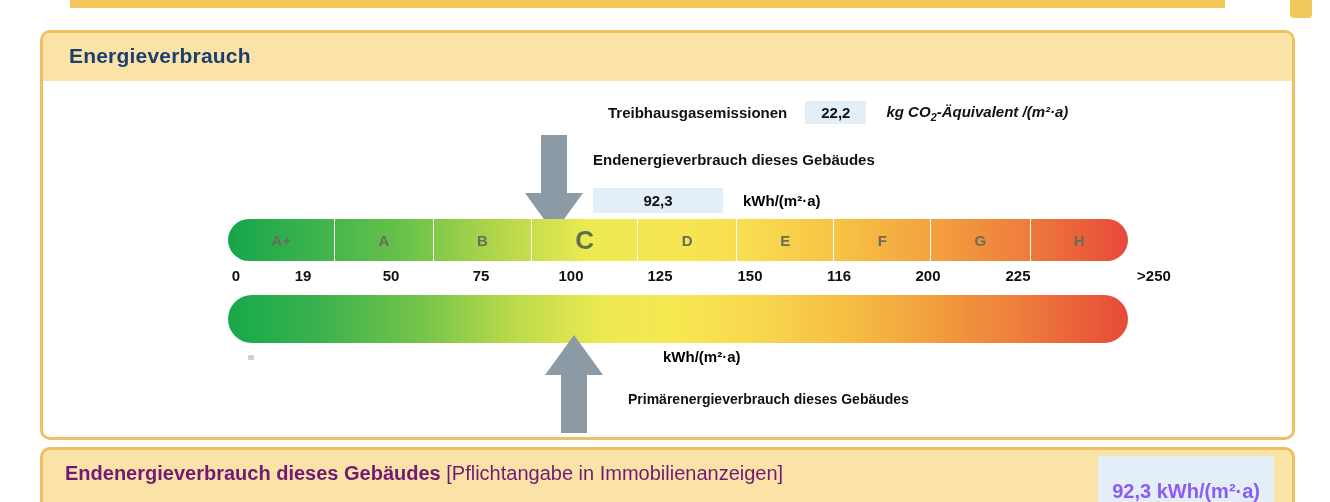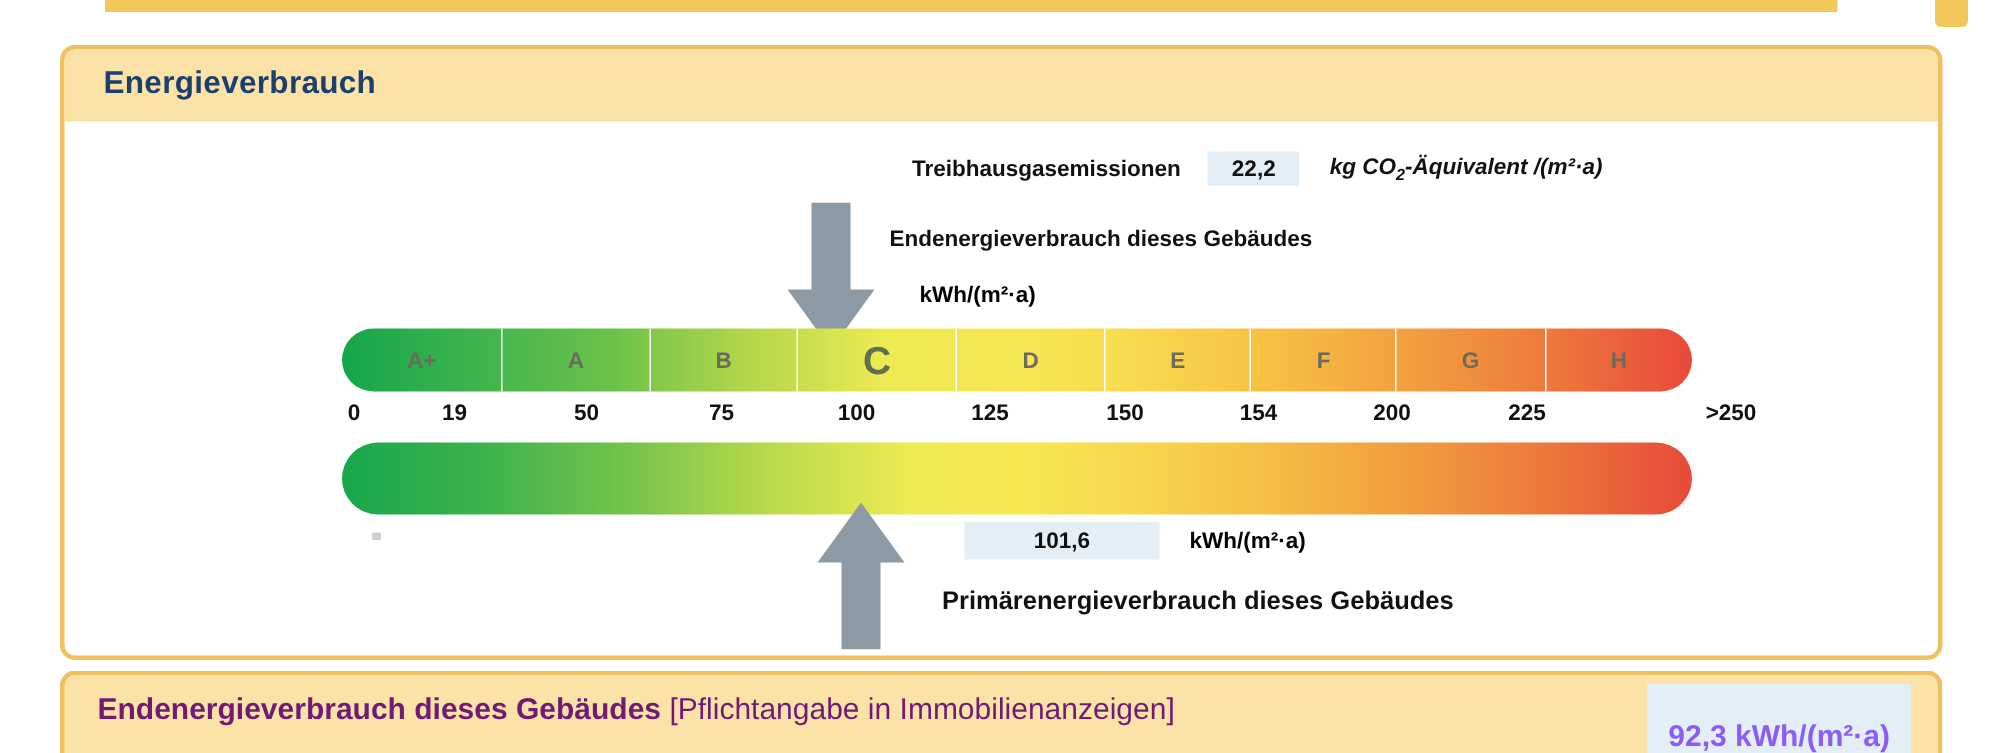--- a/index.html
+++ b/index.html
@@ -212,21 +212,21 @@
   }
   .pe-value-row .value-box {
     min-width: 110px;
     padding: 4px 10px;
   }
   .pe-value-row .unit { margin-left: 20px; }
   .pe-label {
     position: absolute;
     left: 585px;
     top: 358px;
-    font-size: 17px;
+    font-size: 14px;
     font-weight: bold;
     color: #111;
     white-space: nowrap;
   }
 
   
   .bottom-bar {
     position: absolute;
     left: 40px;
     top: 447px;
@@ -288,20 +288,21 @@
     </div>
 
     <div class="arrow-down">
       <svg width="62" height="100" viewBox="0 0 62 100">
         <polygon points="18,0 44,0 44,58 60,58 31,98 2,58 18,58" fill="#8c9aa6"></polygon>
       </svg>
     </div>
 
     <div class="ee-label">Endenergieverbrauch dieses Gebäudes</div>
     <div class="ee-value-row">
+      <span class="value-box">92,3</span>
       <span class="unit">kWh/(m²·a)</span>
     </div>
 
     <div class="scale">
       <div class="scale-cell">A+</div>
       <div class="scale-cell">A</div>
       <div class="scale-cell">B</div>
       <div class="scale-cell highlight">C</div>
       <div class="scale-cell">D</div>
       <div class="scale-cell">E</div>
@@ -311,37 +312,36 @@
     </div>
 
     <div class="ticks">
       <span class="tick" style="left:8px">0</span>
       <span class="tick" style="left:75px">19</span>
       <span class="tick" style="left:163px">50</span>
       <span class="tick" style="left:253px">75</span>
       <span class="tick" style="left:343px">100</span>
       <span class="tick" style="left:432px">125</span>
       <span class="tick" style="left:522px">150</span>
-      <span class="tick" style="left:611px">154</span>
+      <span class="tick" style="left:611px">116</span>
       <span class="tick" style="left:700px">200</span>
       <span class="tick" style="left:790px">225</span>
       <span class="tick" style="left:926px">&gt;250</span>
     </div>
 
     <div class="scale-lower"></div>
     <div class="smudge"></div>
 
     <div class="arrow-up">
       <svg width="62" height="100" viewBox="0 0 62 100">
         <polygon points="31,2 60,42 44,42 44,100 18,100 18,42 2,42" fill="#8c9aa6"></polygon>
       </svg>
     </div>
 
     <div class="pe-value-row">
-      <span class="value-box">101,6</span>
       <span class="unit">kWh/(m²·a)</span>
     </div>
     <div class="pe-label">Primärenergieverbrauch dieses Gebäudes</div>
   </div>
 
   <div class="bottom-bar">
     <div class="bottom-text">
       <span class="bold">Endenergieverbrauch dieses Gebäudes</span>
       <span>[Pflichtangabe in Immobilienanzeigen]</span>
     </div>

